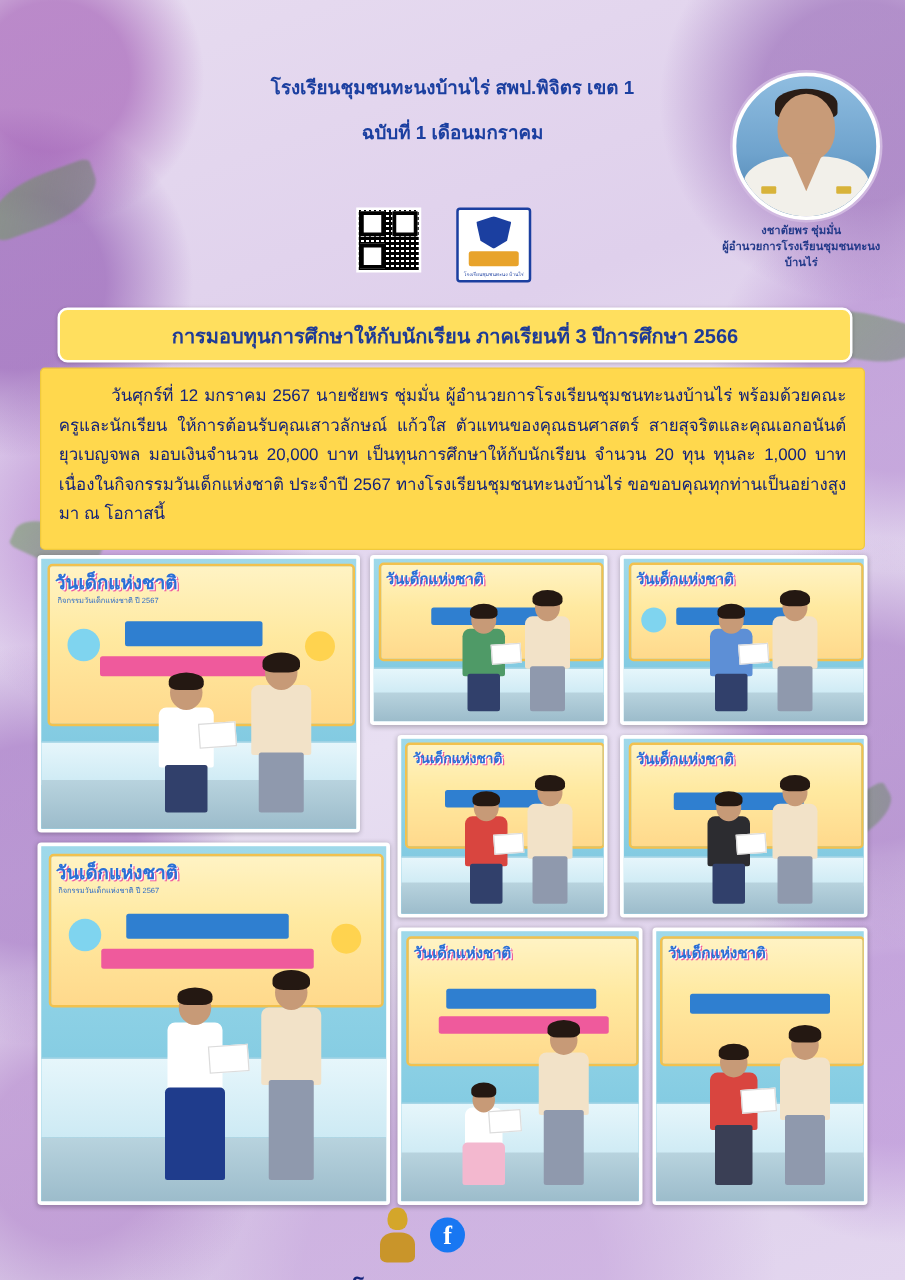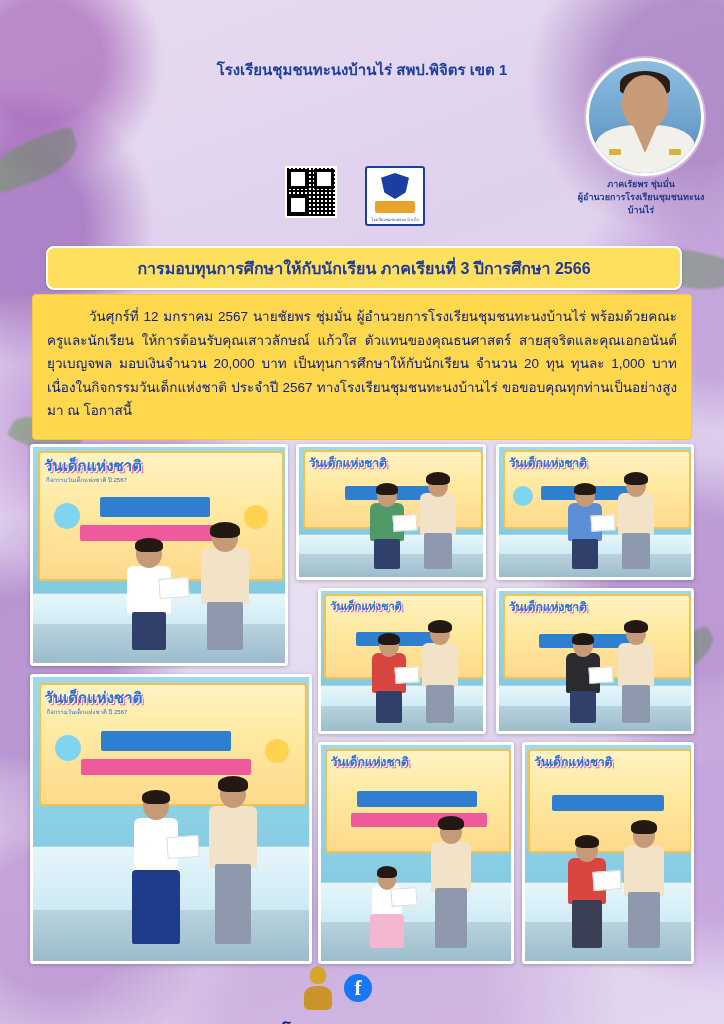--- a/index.html
+++ b/index.html
@@ -479,20 +479,21 @@
 <div class="bg">
   <div class="bg-leaf" style="left:-10px;  top:140px; width:90px;  height:40px; transform:rotate(-20deg);"></div>
   <div class="bg-leaf" style="left:10px;   top:420px; width:70px;  height:32px; transform:rotate(25deg);"></div>
   <div class="bg-leaf" style="right:-10px; top:250px; width:90px;  height:38px; transform:rotate(15deg);"></div>
   <div class="bg-leaf" style="right:6px;   top:640px; width:70px;  height:30px; transform:rotate(-30deg);"></div>
 </div>
 
 <div class="header">
   <div class="header-inner">
     <div class="h-sub1">โรงเรียนชุมชนทะนงบ้านไร่ สพป.พิจิตร เขต 1</div>
+    <div class="h-sub2">ฉบับที่ 1 เดือนมกราคม</div>
 
     <div class="qr">
       <i></i>
       <div class="qr-corner" style="left:3px;  top:3px;"></div>
       <div class="qr-corner" style="right:3px; top:3px;"></div>
       <div class="qr-corner" style="left:3px;  bottom:3px;"></div>
     </div>
 
     <div class="logo">
       <div class="shield"></div>
@@ -503,21 +504,21 @@
     <div class="portrait">
       <div class="body"></div>
       <div class="hair"></div>
       <div class="face"></div>
       <div class="collar"></div>
       <div class="badge-l"></div>
       <div class="badge-r"></div>
     </div>
 
     <div class="portrait-name">
-      <div>ภาคเรัยพร  ชุ่มมั่น</div>
+      <div>งชาตัยพร  ชุ่มมั่น</div>
       <div>ผู้อำนวยการโรงเรียนชุมชนทะนงบ้านไร่</div>
     </div>
   </div>
 </div>
 
 <div class="banner">
   <span>การมอบทุนการศึกษาให้กับนักเรียน ภาคเรียนที่ 3 ปีการศึกษา 2566</span>
 </div>
 
 <div class="body-panel">

